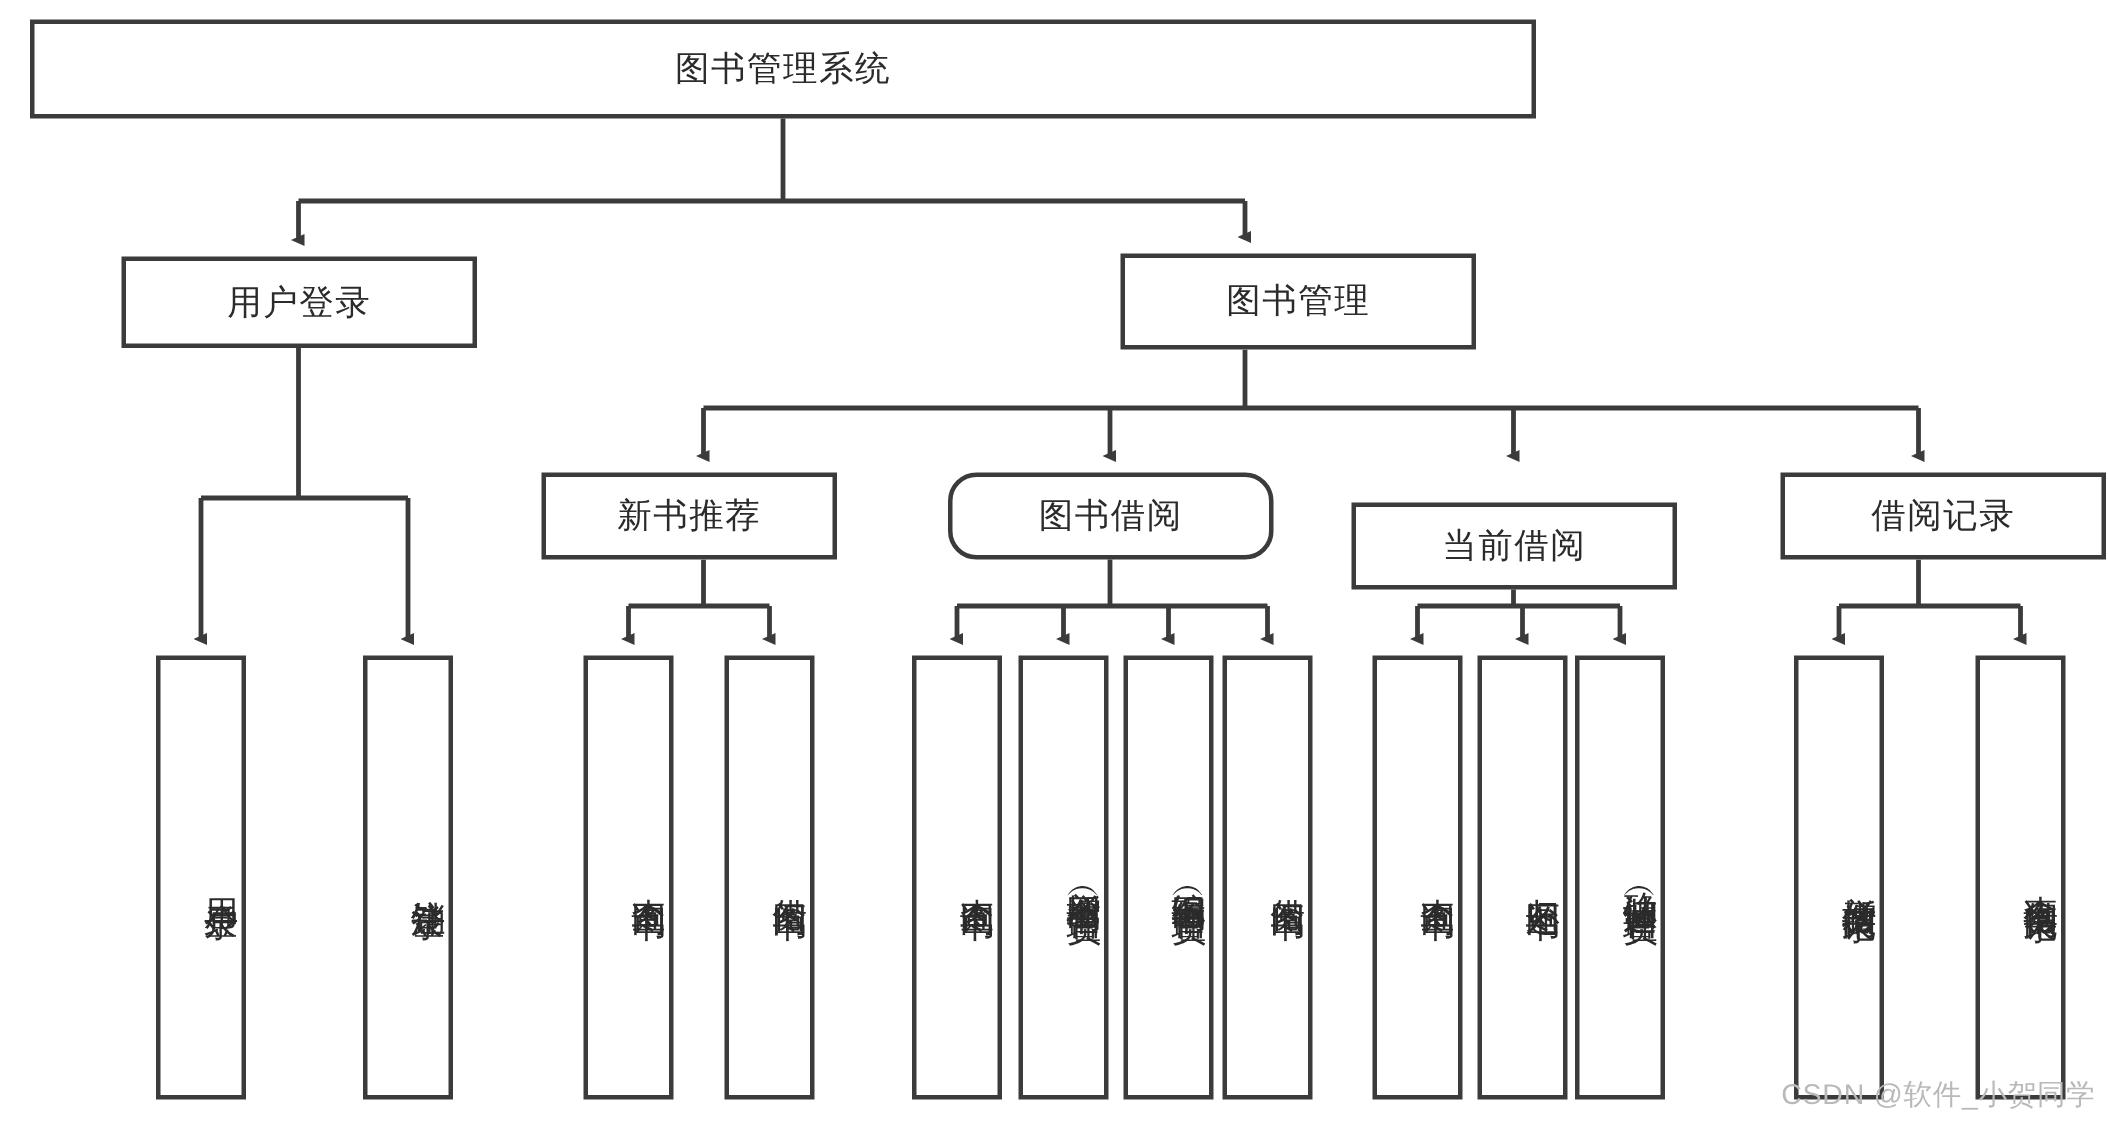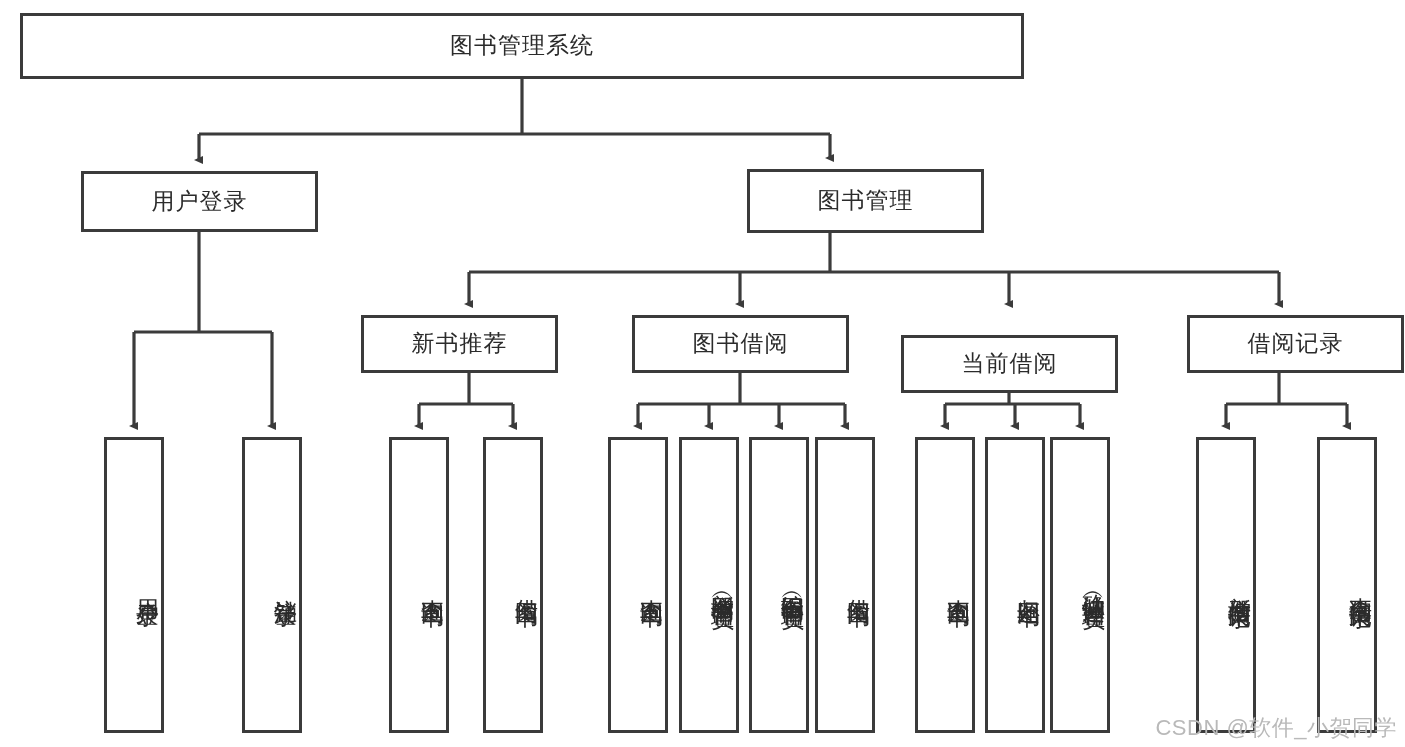--- a/index.html
+++ b/index.html
@@ -54,21 +54,21 @@
   }
   .node.vert .vlabel {
     writing-mode: vertical-rl;
     text-orientation: upright;
     white-space: nowrap;
   }
   #watermark {
     position: absolute;
     right: 8px;
     bottom: 4px;
-    font-size: 22px;
+    font-size: 19px;
     color: #b9b9b9;
     letter-spacing: 0.5px;
     white-space: nowrap;
     user-select: none;
   }
 </style>
 </head>
 <body>
 
 <div id="canvas">
@@ -130,21 +130,21 @@
   <div class="node horiz" style="left:81px; top:171px; width:237px; height:61px;">
     <span>用户登录</span>
   </div>
   <div class="node horiz" style="left:711px; top:169px; width:237px; height:64px;margin-left:36px;">
     <span>图书管理</span>
   </div>
 
   <div class="node horiz" style="left:361px; top:315px; width:197px; height:58px;">
     <span>新书推荐</span>
   </div>
-  <div class="node horiz" style="left:632px; top:315px; width:217px; height:58px;">
+  <div class="node horiz" style="left:632px; top:315px; width:217px; height:58px;border-radius:19px;">
     <span>图书借阅</span>
   </div>
   <div class="node horiz" style="left:901px; top:315px; width:217px; height:58px;margin-top:20px;">
     <span>当前借阅</span>
   </div>
   <div class="node horiz" style="left:1171px; top:315px; width:217px; height:58px;margin-left:16px;">
     <span>借阅记录</span>
   </div>
 
   <div class="node vert" style="left:104px; top:437px; width:60px; height:296px;">

